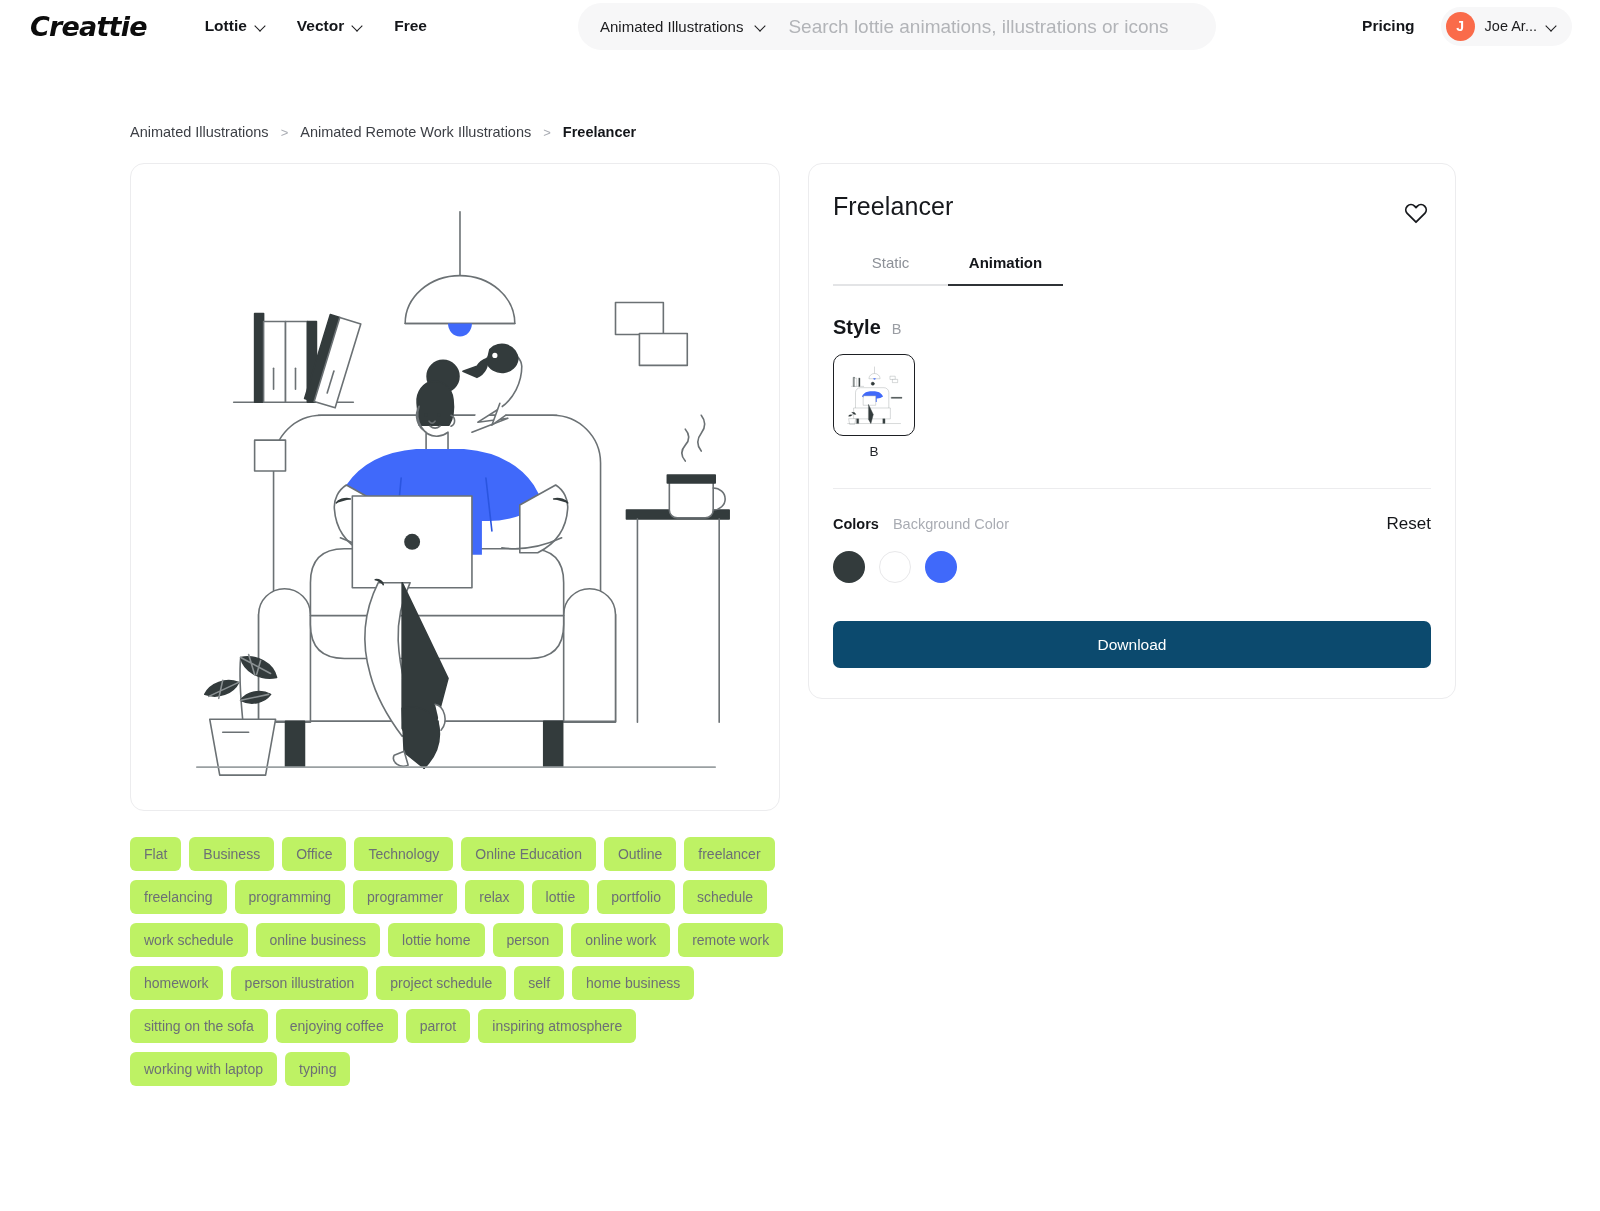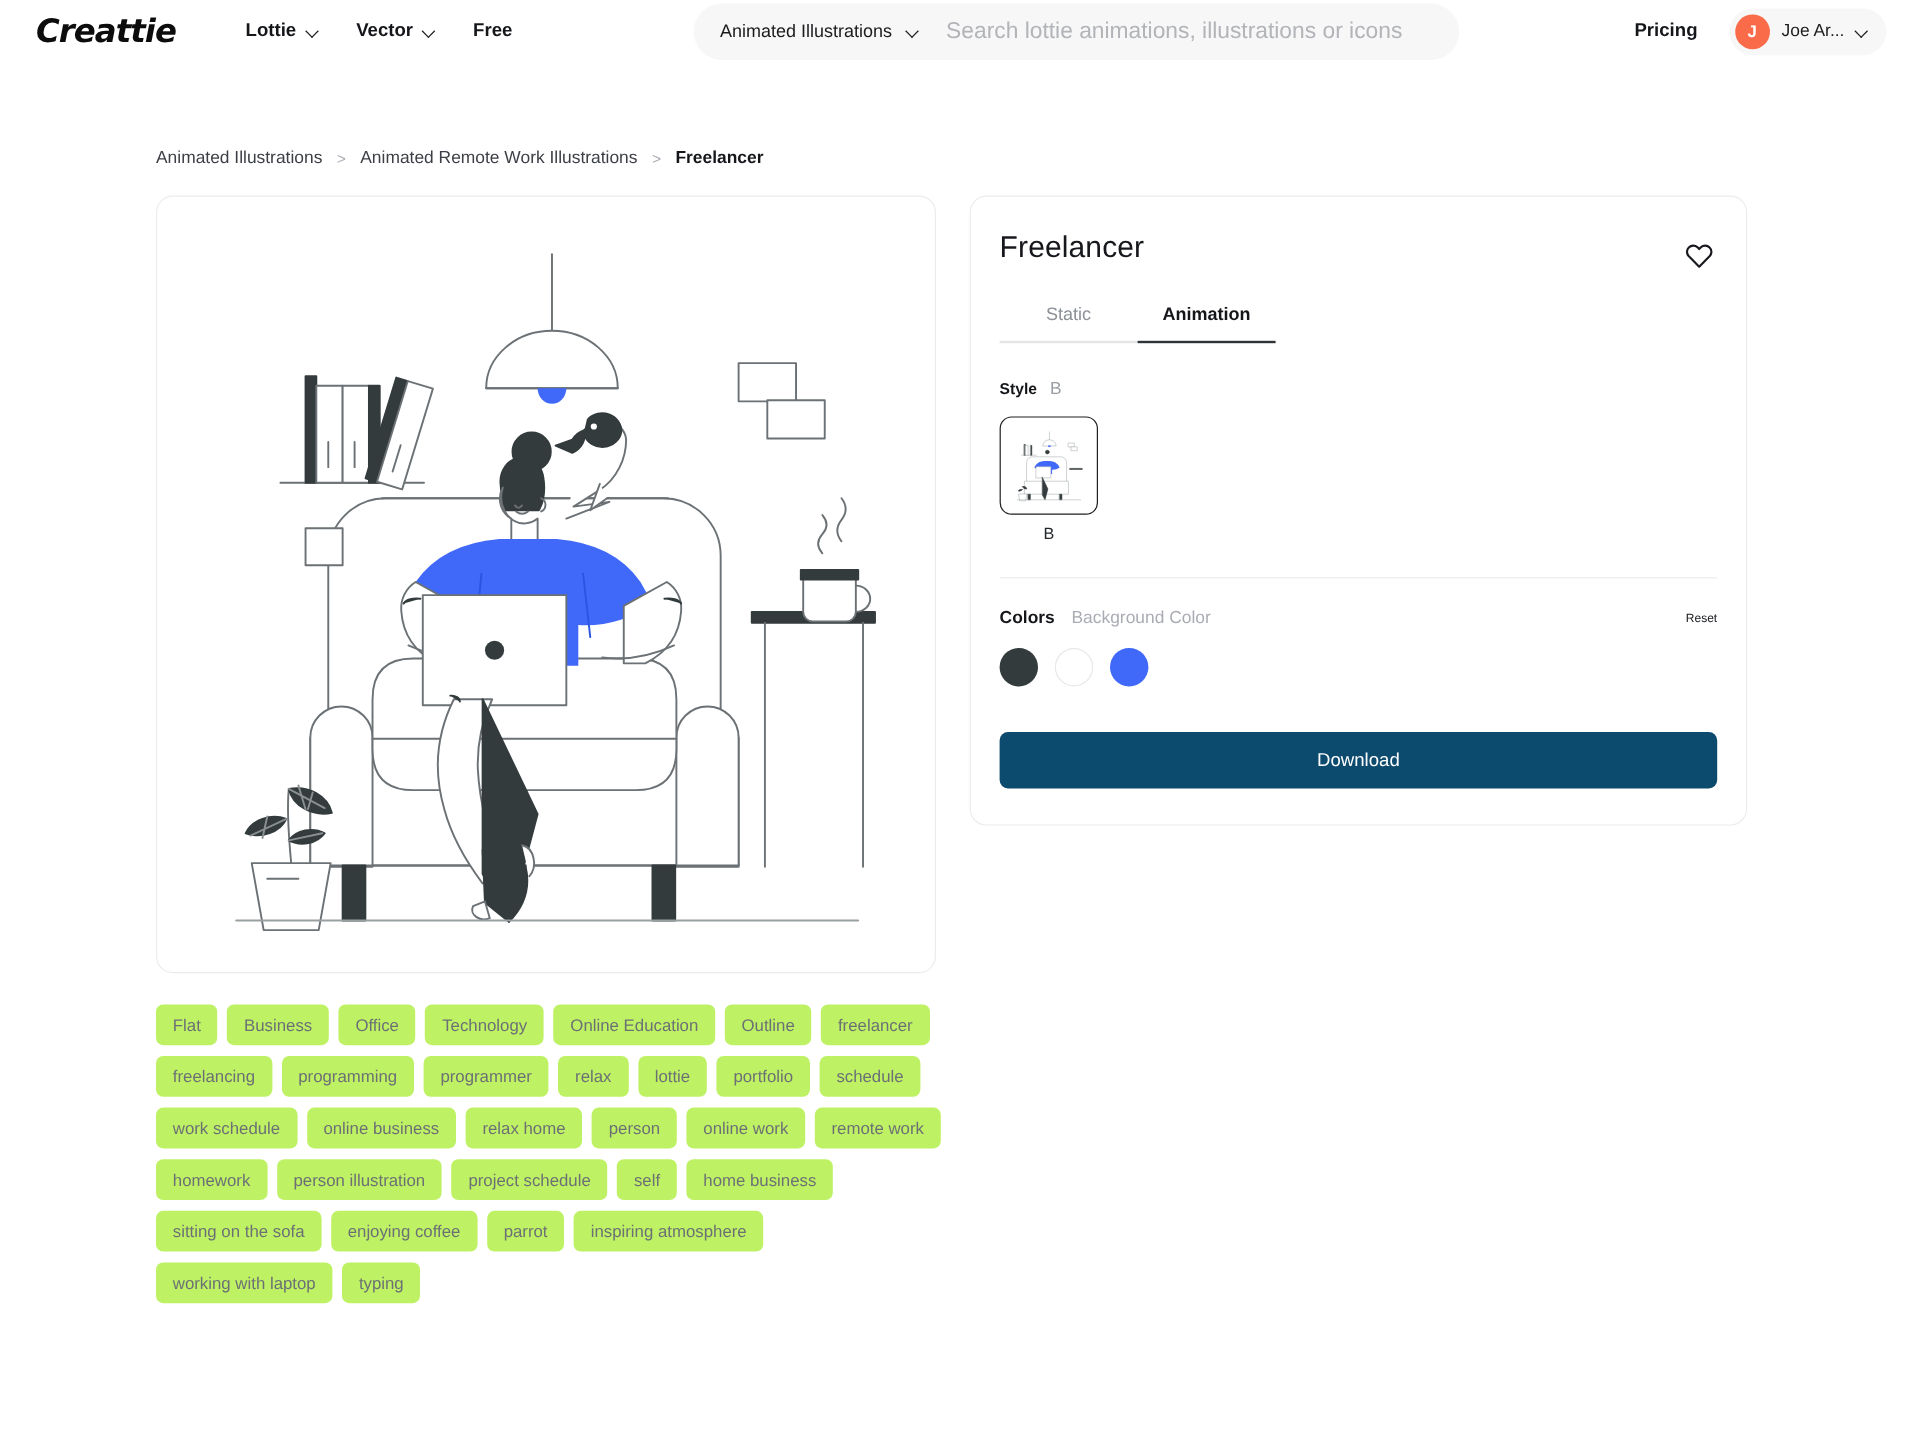--- a/index.html
+++ b/index.html
@@ -208,21 +208,21 @@
     font-weight: 700;
     border-bottom: 2px solid #2f3236;
   }
 
   .style-row {
     margin-top: 30px;
     display: flex;
     align-items: baseline;
     gap: 11px;
   }
-  .style-label { font-size: 13px; font-weight: 700; color: #14161a; }
+  .style-label { font-size: 20px; font-weight: 700; color: #14161a; }
   .style-value { font-size: 14.5px; color: #9a9da3; }
 
   .style-thumbs { margin-top: 15px; display: flex; gap: 14px; }
   .thumb-wrap { display: flex; flex-direction: column; align-items: center; gap: 8px; cursor: pointer; }
   .thumb {
     width: 82px; height: 82px;
     border: 1.6px solid #1d1f23;
     border-radius: 10px;
     background: #fff;
     display: flex; align-items: center; justify-content: center;
@@ -236,21 +236,21 @@
   .colors-row {
     margin-top: 25px;
     display: flex;
     align-items: center;
     gap: 14px;
   }
   .colors-label { font-size: 14.5px; font-weight: 700; color: #14161a; }
   .colors-sub { font-size: 14.5px; color: #a9acb3; }
   .reset-btn {
     margin-left: auto;
-    font-size: 10px;
+    font-size: 17px;
     color: #14161a;
     cursor: pointer;
   }
 
   .swatches { margin-top: 17px; display: flex; gap: 14px; }
   .swatch {
     width: 32px; height: 32px;
     border-radius: 50%;
     cursor: pointer;
   }
@@ -525,21 +525,21 @@
     <div class="tag">freelancer</div>
     <div class="tag">freelancing</div>
     <div class="tag">programming</div>
     <div class="tag">programmer</div>
     <div class="tag">relax</div>
     <div class="tag">lottie</div>
     <div class="tag">portfolio</div>
     <div class="tag">schedule</div>
     <div class="tag">work schedule</div>
     <div class="tag">online business</div>
-    <div class="tag">relax home</div>
+    <div class="tag">lottie home</div>
     <div class="tag">person</div>
     <div class="tag">online work</div>
     <div class="tag">remote work</div>
     <div class="tag">homework</div>
     <div class="tag">person illustration</div>
     <div class="tag">project schedule</div>
     <div class="tag">self</div>
     <div class="tag">home business</div>
     <div class="tag">sitting on the sofa</div>
     <div class="tag">enjoying coffee</div>

